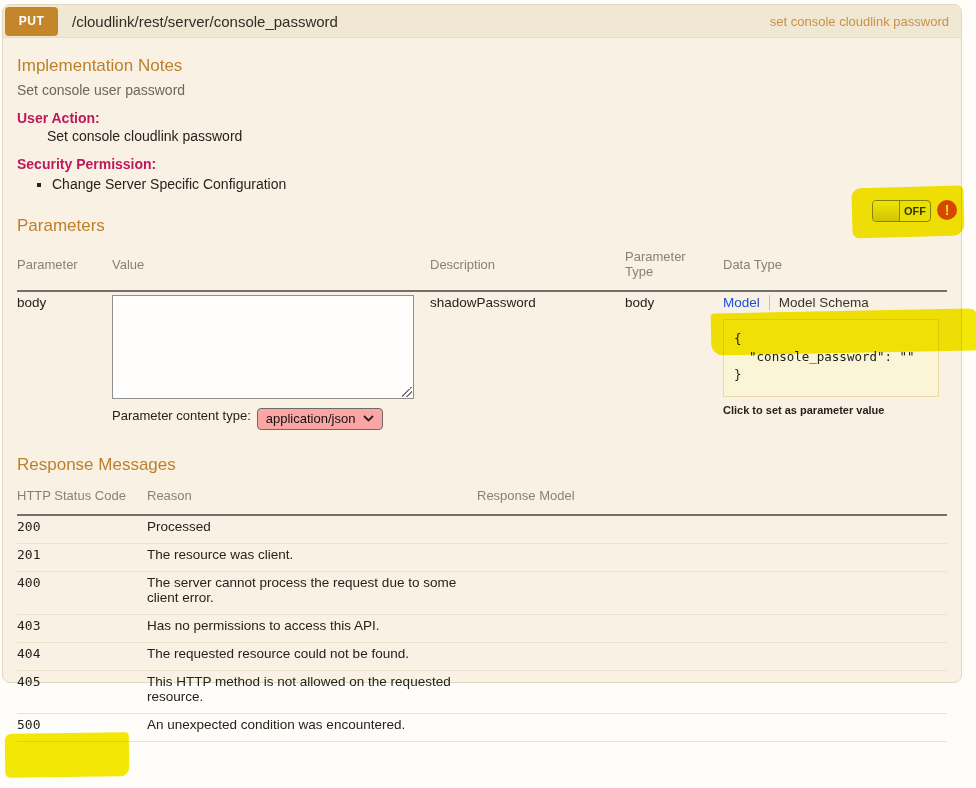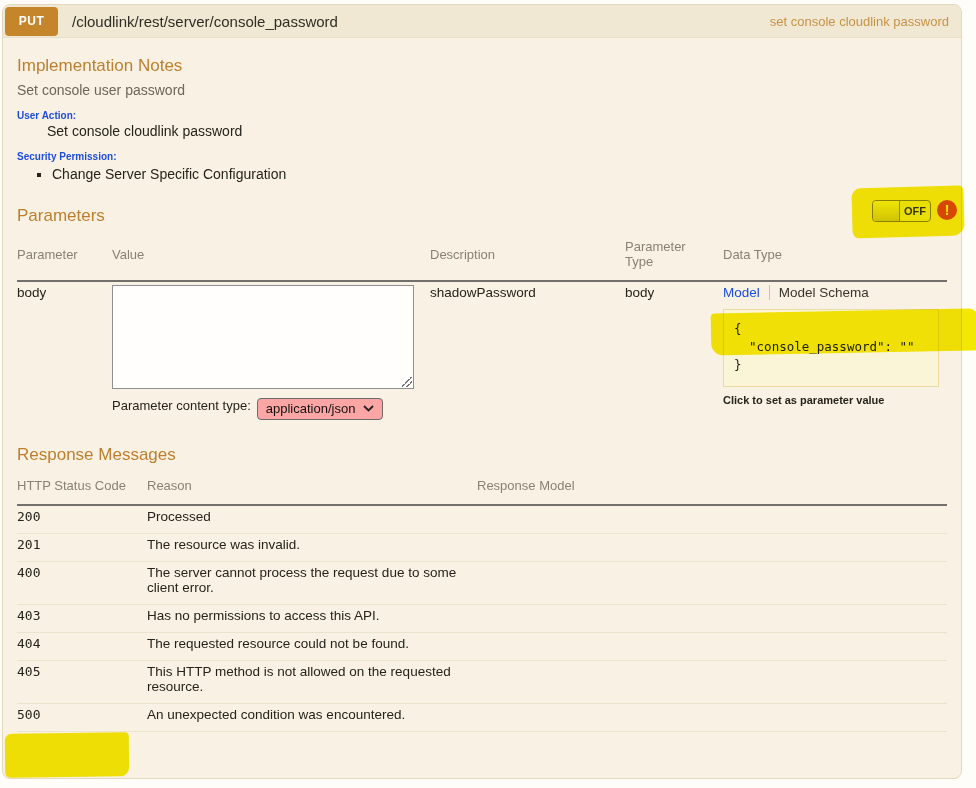--- a/index.html
+++ b/index.html
@@ -10,21 +10,21 @@
     position: relative;
     width: 976px;
     height: 788px;
     overflow: hidden;
   }
 
   
   .endpoint {
     position: absolute;
     left: 2px; top: 4px;
-    width: 960px; height: 775px;
+    width: 960px; height: 679px;
     background: #f9f2e4;
     border: 1px solid #e3d7bd;
     border-radius: 8px;
   }
 
   .ep-header {
     display: flex;
     align-items: center;
     height: 33px;
     background: #f0e8d3;
@@ -64,21 +64,21 @@
 
   h2.section-heading {
     font-size: 17px;
     font-weight: 400;
     color: #bd7f2c;
     margin: 14px 0 6px 0;
   }
   h2.first { margin-top: 9px; }
 
   .note-text { font-size: 14px; color: #6d6758; margin-bottom: 6px; }
-  .bold-label { font-size: 10px; font-weight: 700; color: #1d4ed8; margin: 12px 0 2px 0; }
+  .bold-label { font-size: 14px; font-weight: 700; color: #be185d; margin: 12px 0 2px 0; }
   .indent-text { font-size: 14px; color: #25231b; margin-left: 30px; }
   ul.perm-list { list-style: square; margin: 4px 0 2px 35px; }
   ul.perm-list li { font-size: 14px; color: #25231b; }
 
   
   table { border-collapse: collapse; width: 100%; table-layout: fixed; }
   th {
     text-align: left;
     font-weight: 400;
     font-size: 13px;
@@ -320,21 +320,21 @@
           </tr>
         </thead>
         <tbody>
           <tr>
               <td class="mono">200</td>
               <td>Processed</td>
               <td></td>
             </tr>
           <tr>
               <td class="mono">201</td>
-              <td>The resource was invalid.</td>
+              <td>The resource was client.</td>
               <td></td>
             </tr>
           <tr>
               <td class="mono">400</td>
               <td>The server cannot process the request due to some client error.</td>
               <td></td>
             </tr>
           <tr>
               <td class="mono">403</td>
               <td>Has no permissions to access this API.</td>

